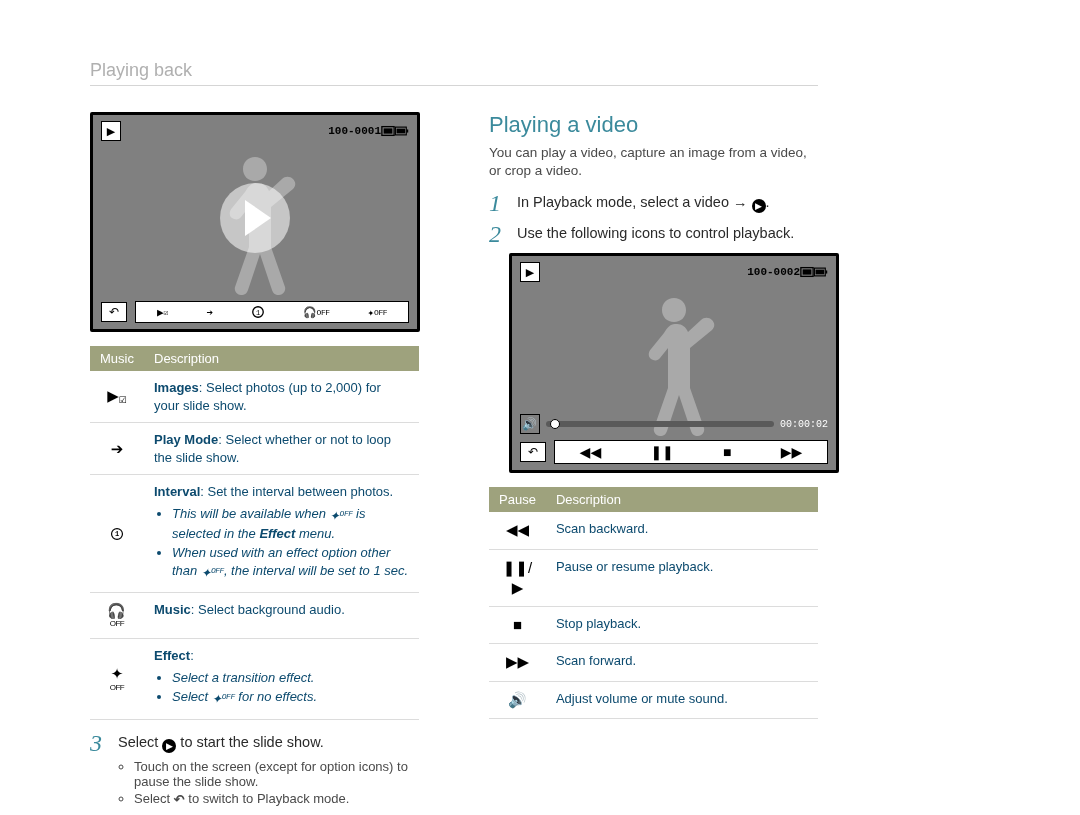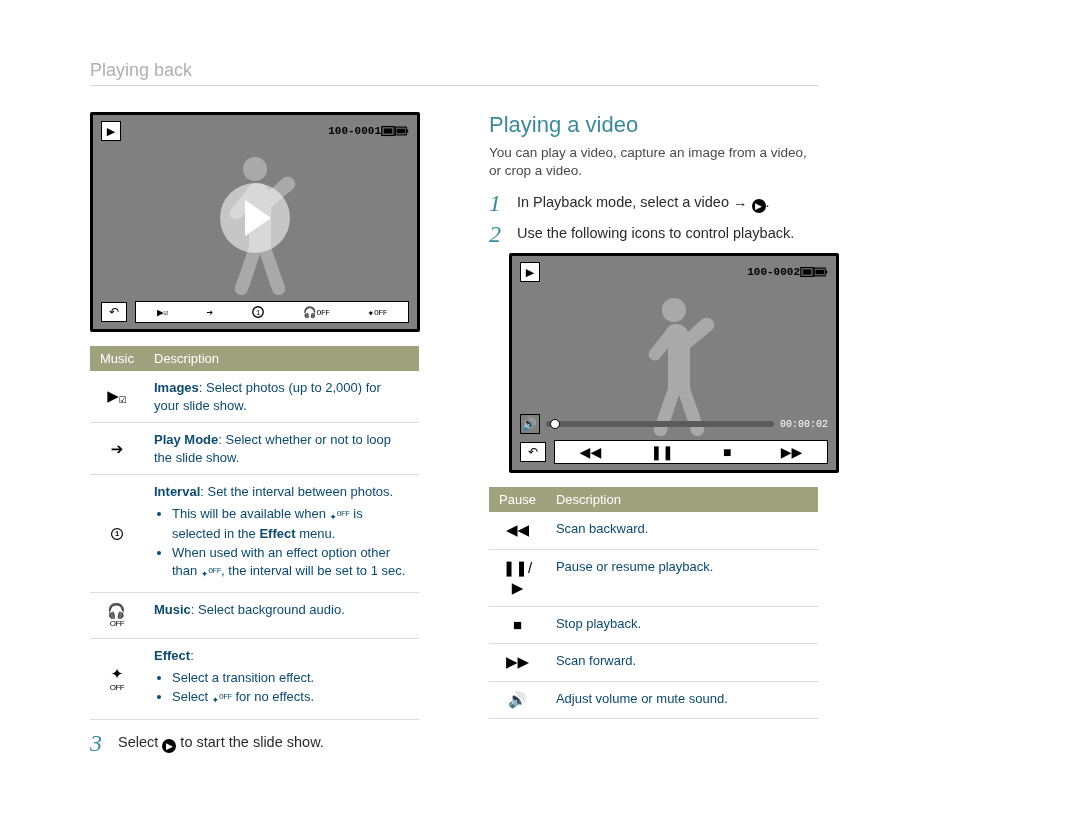--- a/index.html
+++ b/index.html
@@ -204,21 +204,21 @@
   table.option-table td:first-child {
     text-align: center;
     font-size: 15px;
     color: #000;
     vertical-align: middle;
   }
   table.option-table ul {
     margin: 4px 0 0 0;
     padding-left: 18px;
   }
-  table.option-table li { margin: 2px 0; }
+  table.option-table li { margin: 2px 0; font-style: italic; }
   .inline-icon {
     display: inline-flex;
     vertical-align: -2px;
     font-size: 12px;
     font-family: "Courier New", monospace;
   }
   
   .section-title {
     color: var(--teal);
     font-size: 22px;
@@ -402,20 +402,26 @@
             </td>
           </tr>
         </tbody>
       </table>
 
       <ol class="steps" style="counter-reset: step 2; margin-top:14px;">
         <li>
           <div class="step-main">
             <span>Select </span><span class="icon-circle-right">▶</span><span> to start the slide show.</span>
           </div>
+          <ul class="step-sub">
+            <li>Touch on the screen (except for option icons) to pause the slide show.</li>
+            <li>
+              <span>Select </span><span class="icon-back-arrow">↶</span><span> to switch to Playback mode.</span>
+            </li>
+          </ul>
         </li>
       </ol>
 
     </div>
 
     <div class="col">
       <h2 class="section-title">Playing a video</h2>
       <p class="body-p">You can play a video, capture an image from a video, or crop a video.</p>
 
       <ol class="steps">

